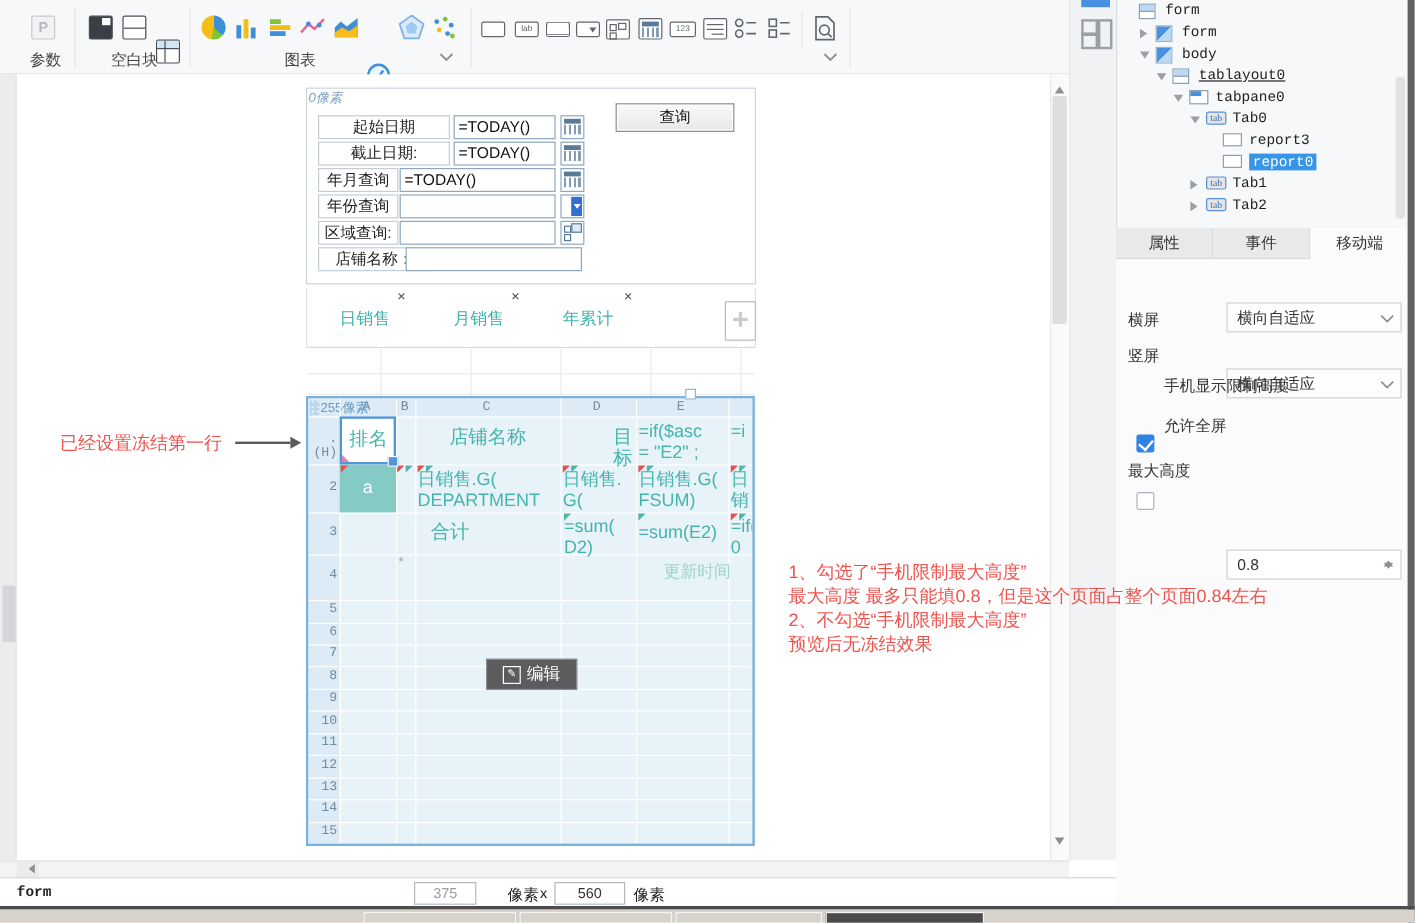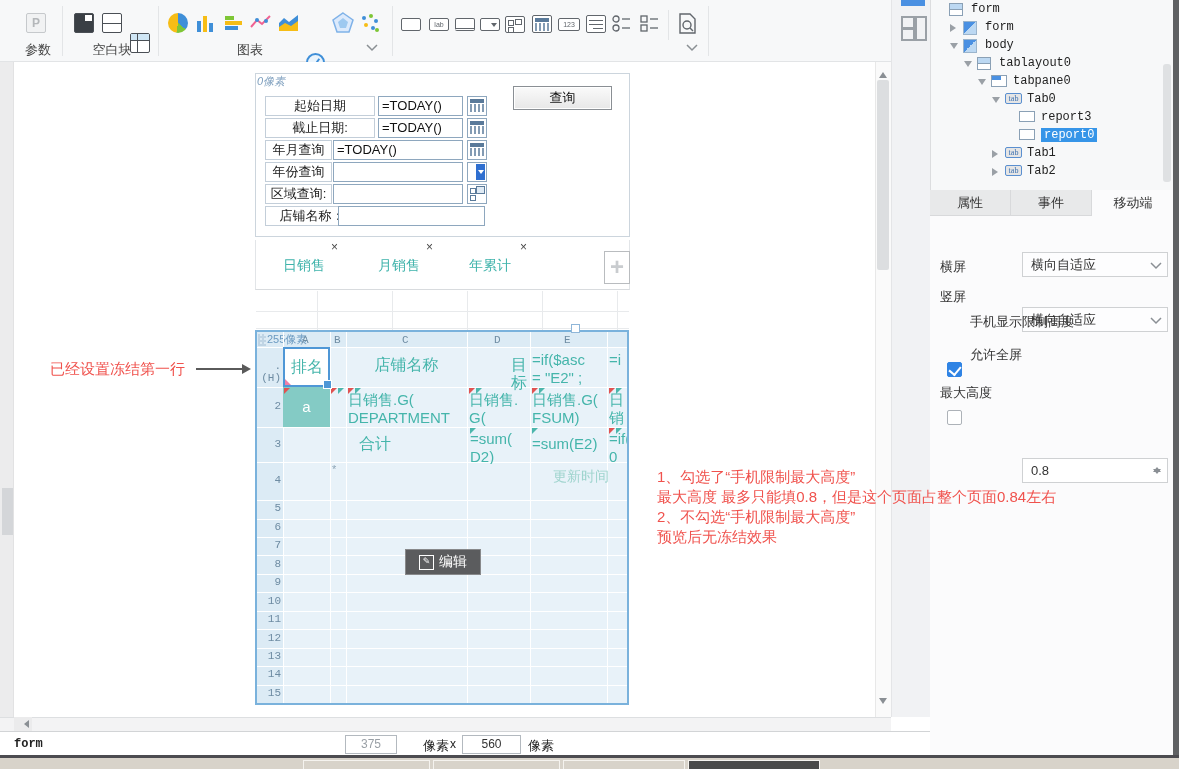--- a/index.html
+++ b/index.html
@@ -434,21 +434,21 @@
       <div class="abs tri-r" style="left: 950px; top: 24px;"></div>
       <div class="abs ic-quad" style="left: 963px; top: 21px;"></div>
       <div class="abs tree-item" style="left: 985px; top: 20px;">form</div>
       <div class="abs tri-d" style="left: 950px; top: 43px;"></div>
       <div class="abs ic-quad" style="left: 963px; top: 39px;"></div>
       <div class="abs tree-item" style="left: 985px; top: 38px;">body</div>
       <div class="abs tri-d" style="left: 964px; top: 61px;"></div>
       <div class="abs ic-layout" style="left: 977px; top: 57px;">
         <i></i>
       </div>
-      <div class="abs tree-item" style="left: 999px; top: 56px;">tablayout0</div>
+      <div class="abs tree-item" style="left: 999px; top: 56px; text-decoration: underline;">tablayout0</div>
       <div class="abs tri-d" style="left: 978px; top: 79px;"></div>
       <div class="abs ic-tabpane" style="left: 991px; top: 75px;">
         <i></i>
       </div>
       <div class="abs tree-item" style="left: 1013px; top: 74px;">tabpane0</div>
       <div class="abs tri-d" style="left: 992px; top: 97px;"></div>
       <div class="abs ic-tab" style="left: 1005px; top: 93px;">tab</div>
       <div class="abs tree-item" style="left: 1027px; top: 92px;">Tab0</div>
       <div class="abs ic-report" style="left: 1019px; top: 111px;"></div>
       <div class="abs tree-item" style="left: 1041px; top: 110px;">report3</div>

